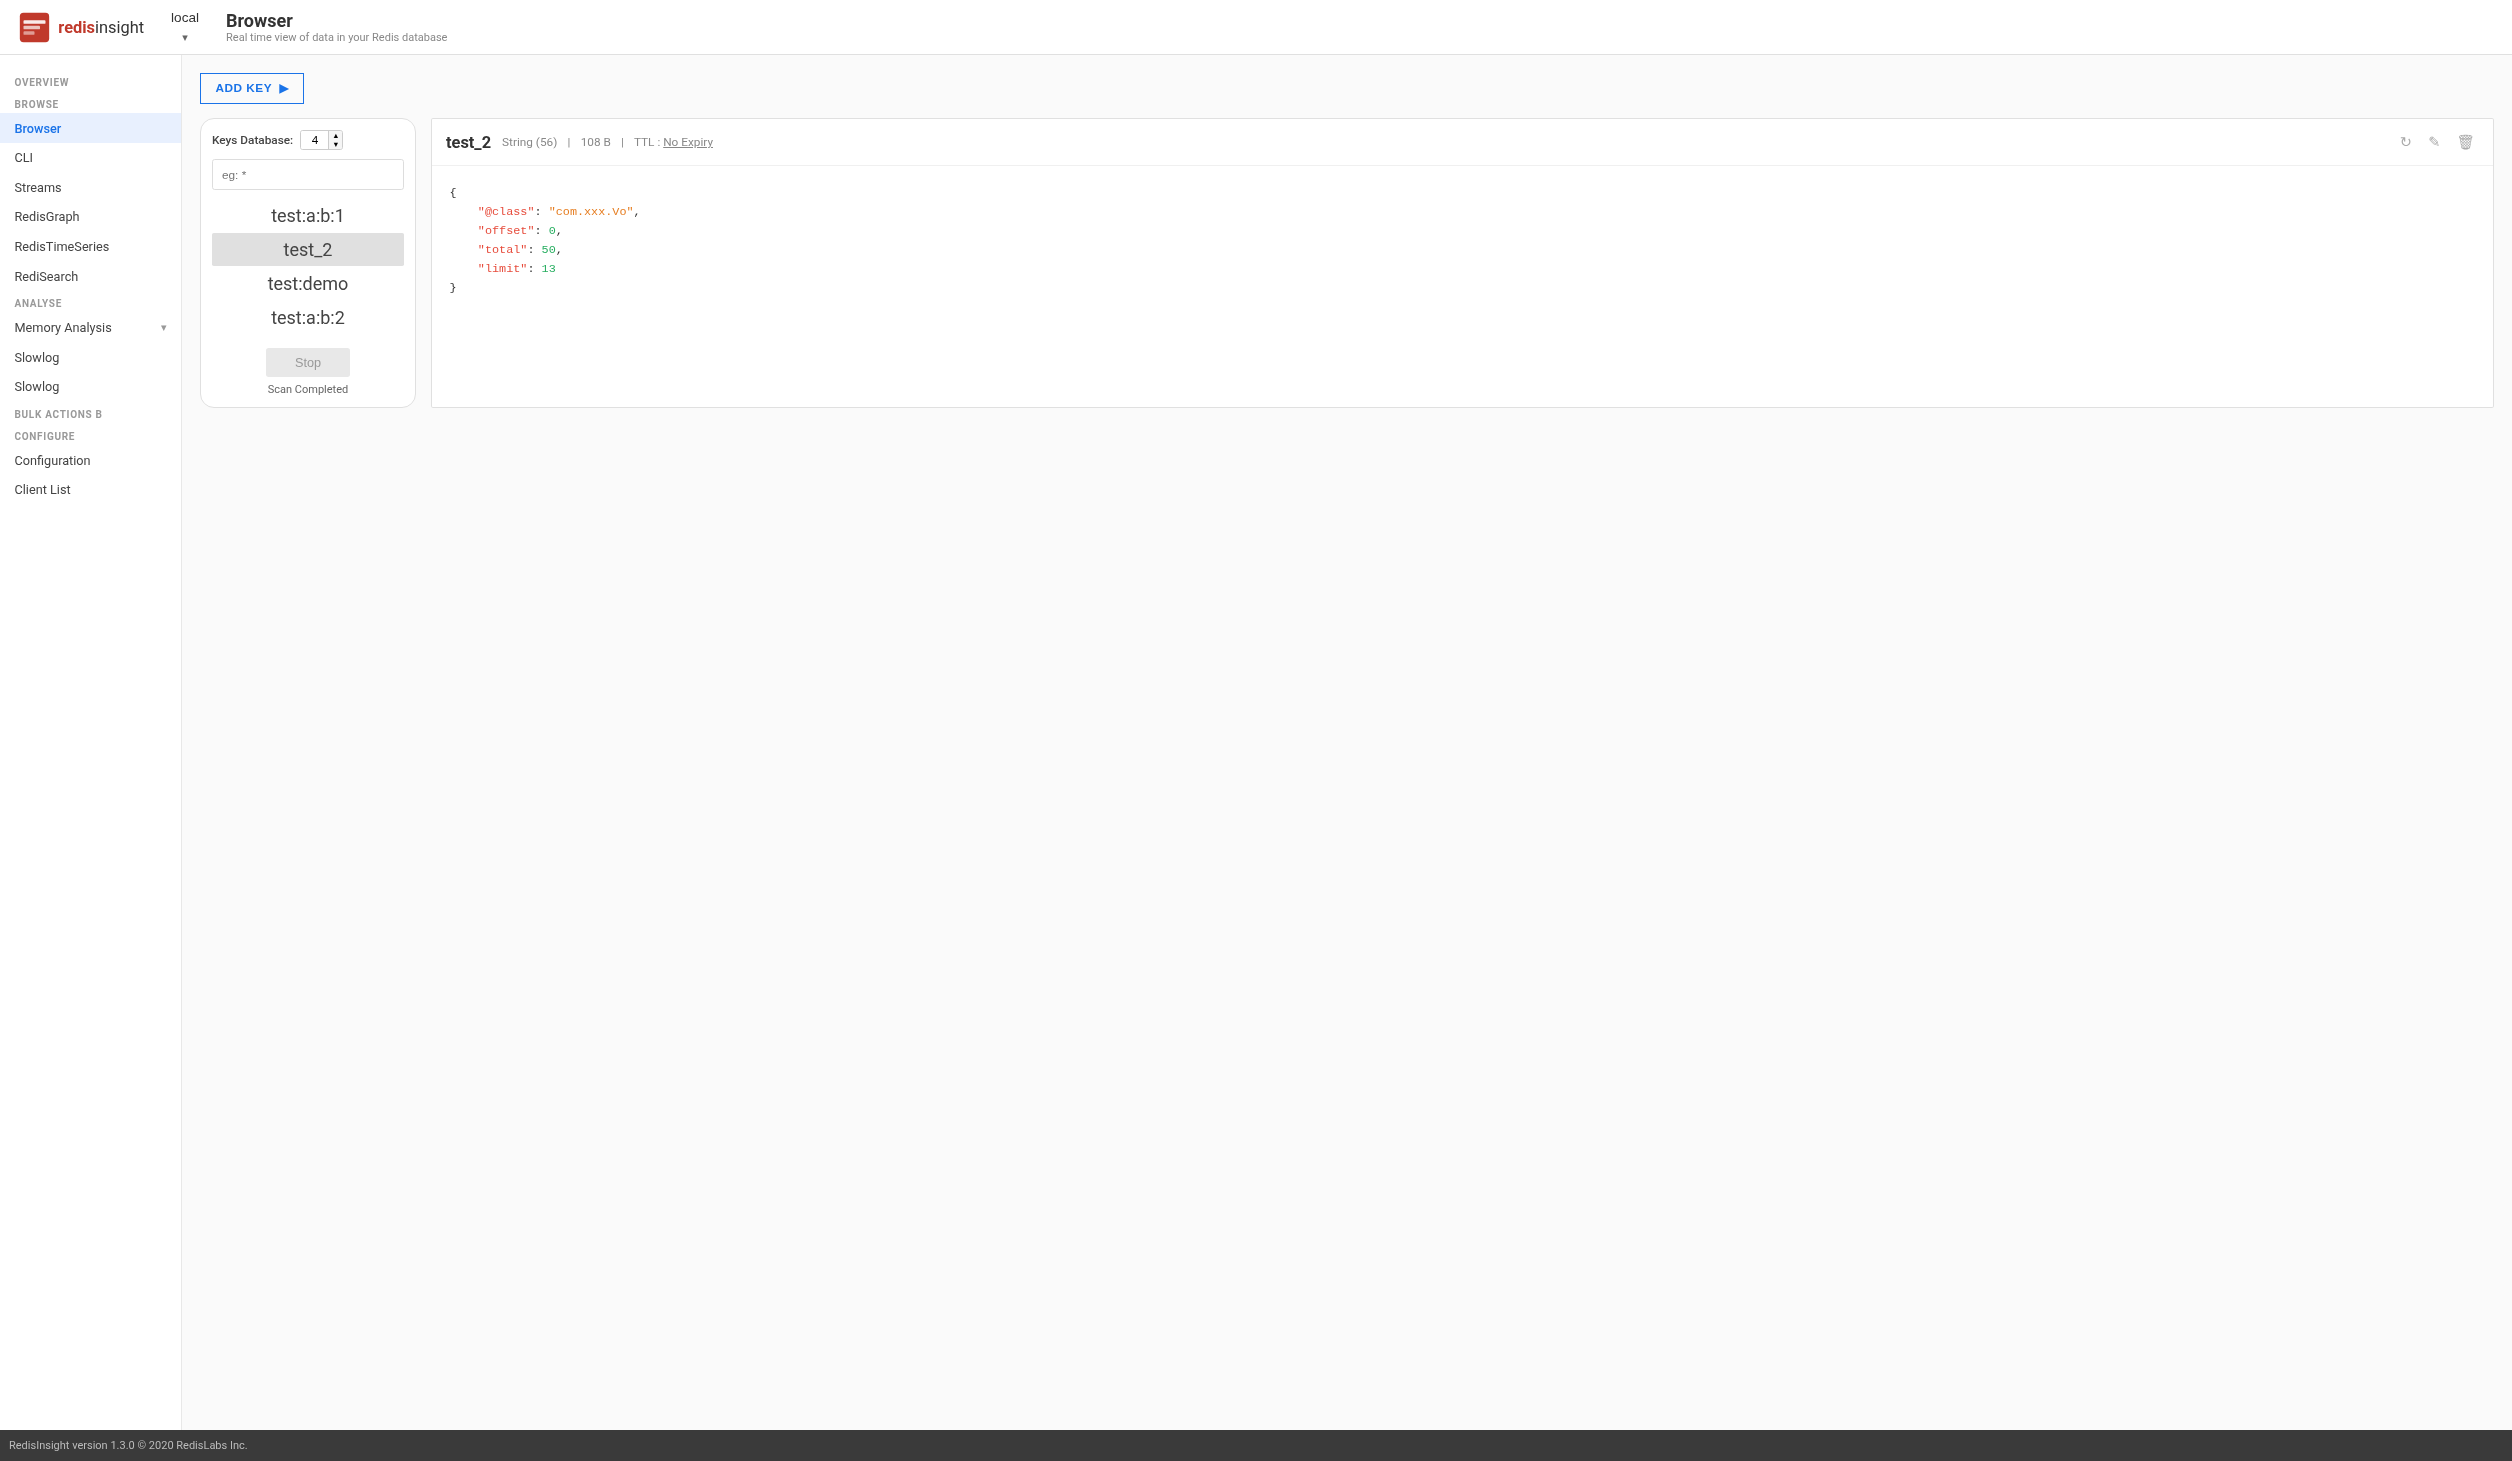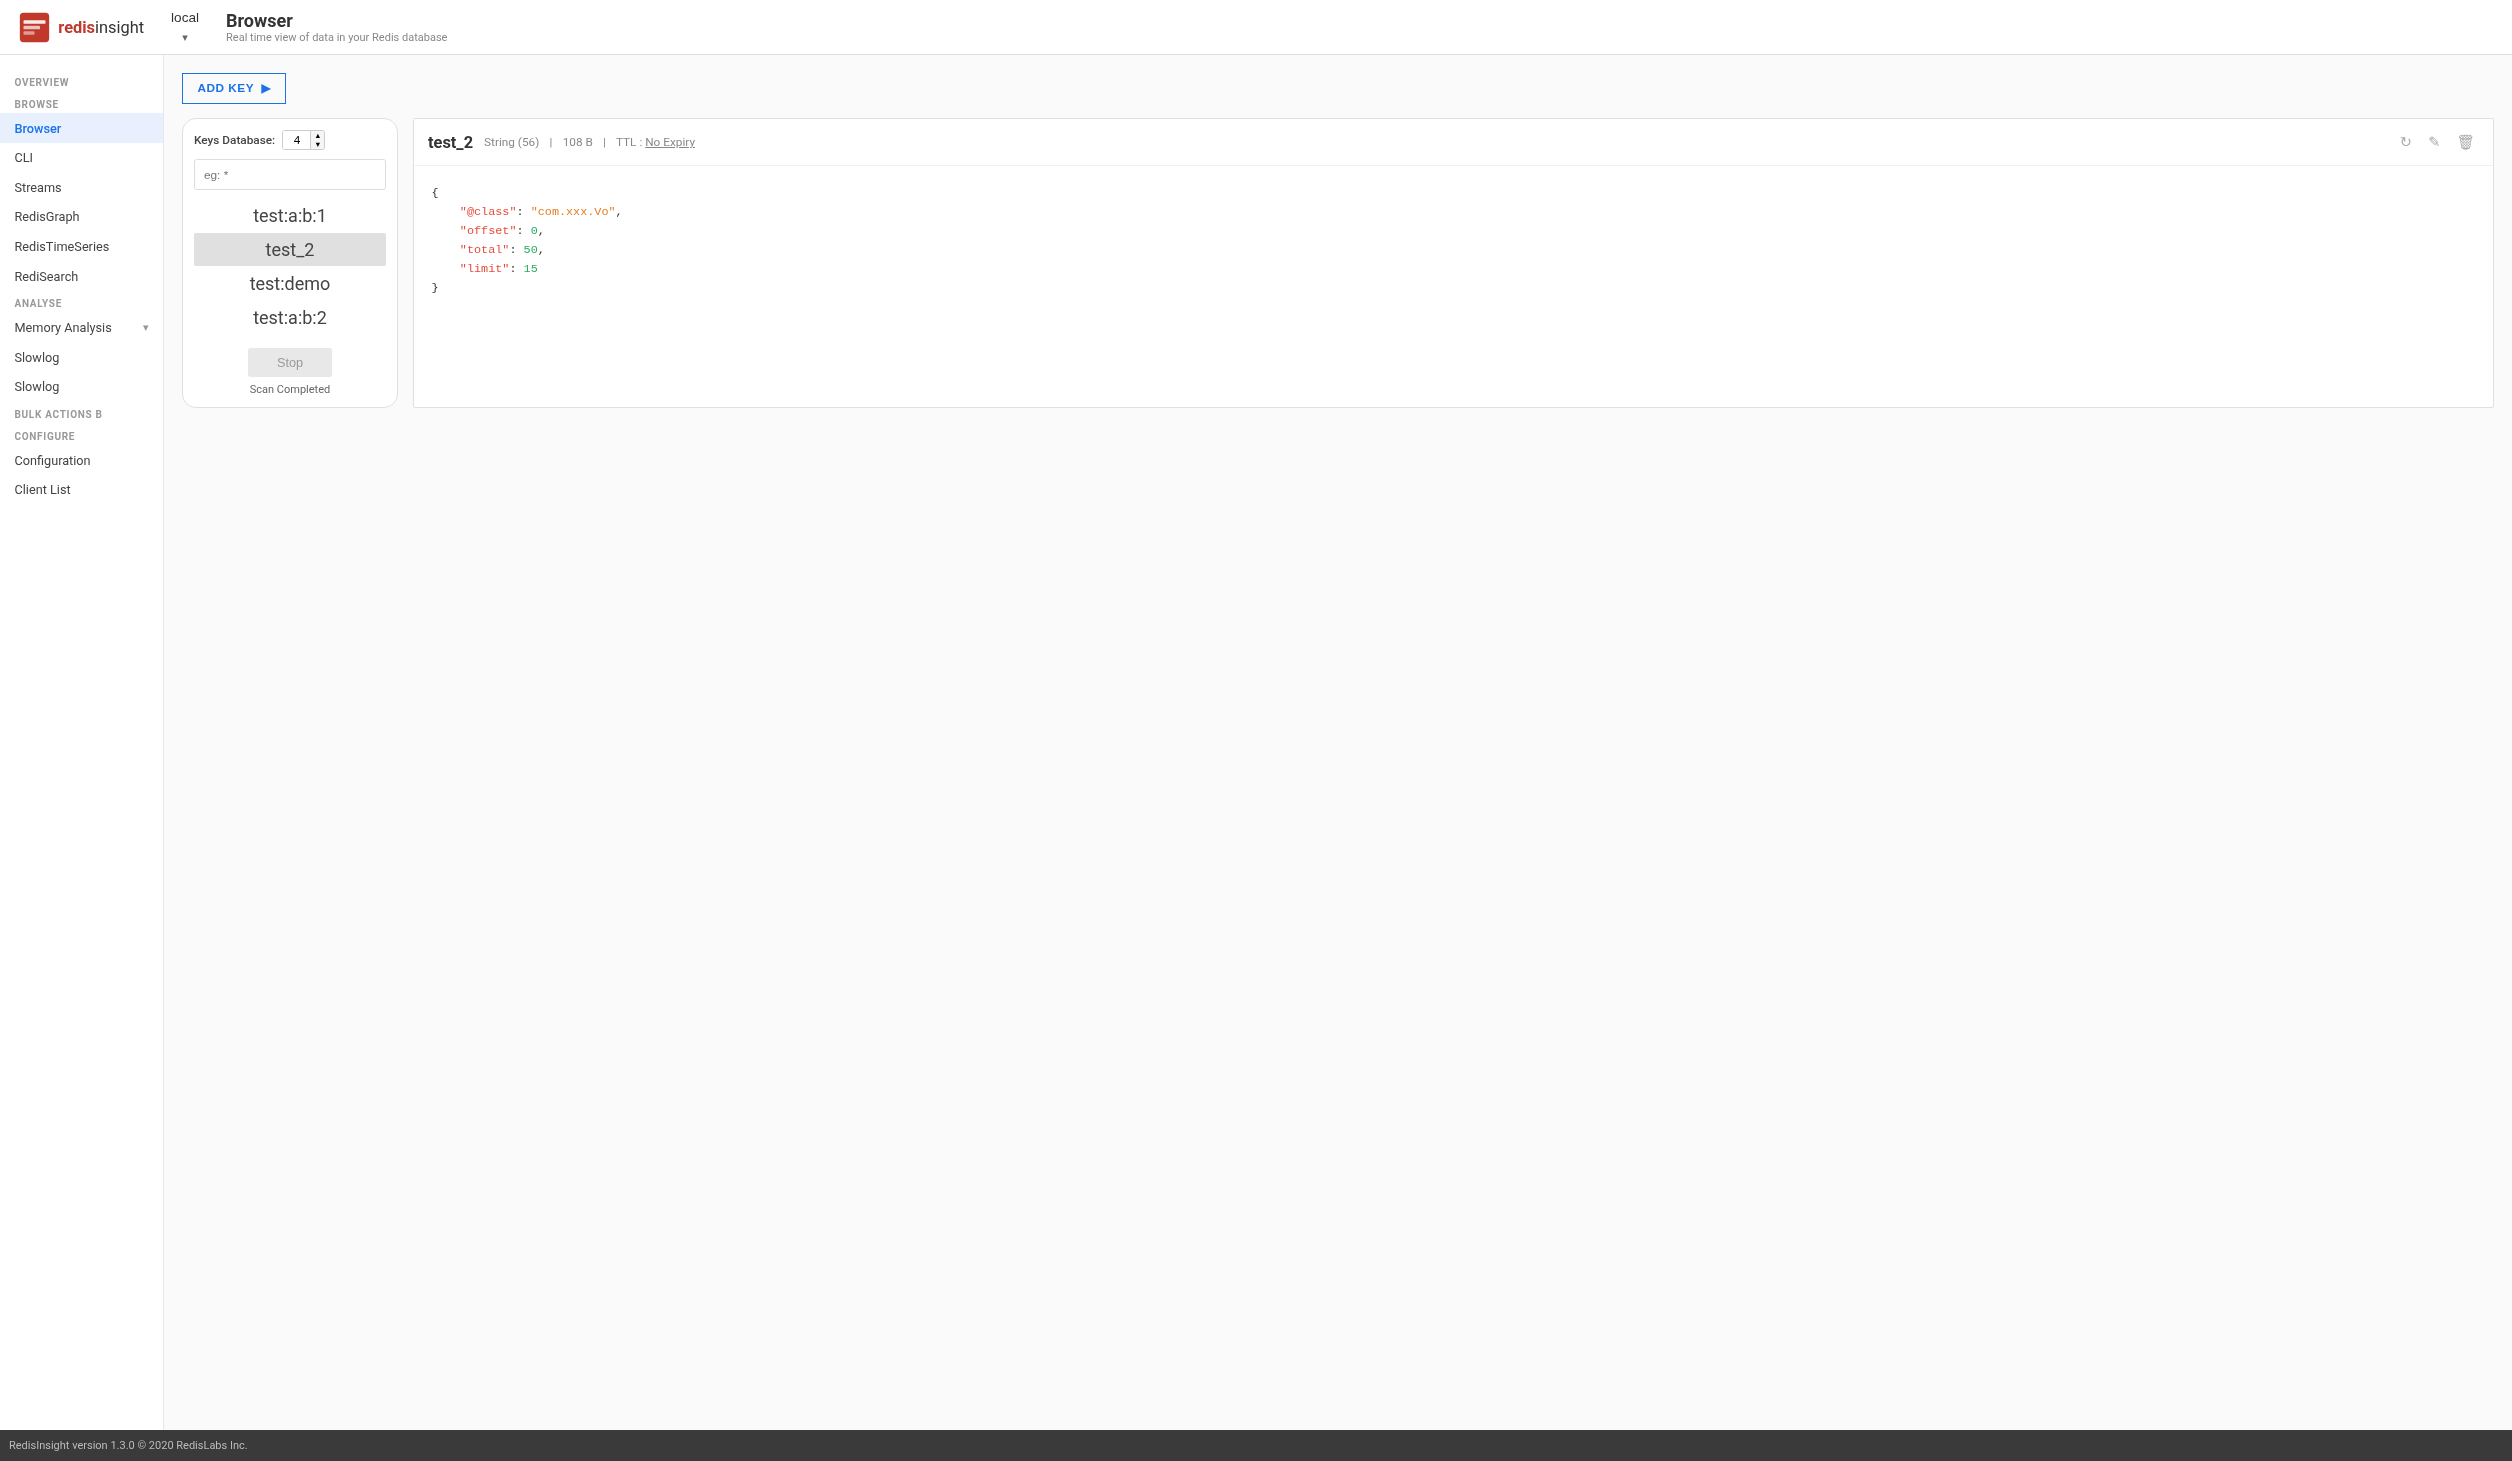--- a/index.html
+++ b/index.html
@@ -61,21 +61,21 @@
 
     
     .main-layout {
       display: flex;
       flex: 1;
       overflow: hidden;
     }
 
     
     .sidebar {
-      width: 164px;
+      width: 182px;
       background: #fff;
       border-right: 0.9px solid #e8e8e8;
       overflow-y: auto;
       flex-shrink: 0;
       padding: 14.5px 0;
     }
     .sidebar-section-label {
       font-size: 10px;
       font-weight: 700;
       color: #999;
@@ -402,21 +402,21 @@
           <span class="code-line">
             &nbsp;&nbsp;&nbsp;&nbsp;<span class="json-key">"@class"</span><span class="json-brace">: </span><span class="json-string">"com.xxx.Vo"</span><span class="json-brace">,</span>
           </span>
           <span class="code-line">
             &nbsp;&nbsp;&nbsp;&nbsp;<span class="json-key">"offset"</span><span class="json-brace">: </span><span class="json-number">0</span><span class="json-brace">,</span>
           </span>
           <span class="code-line">
             &nbsp;&nbsp;&nbsp;&nbsp;<span class="json-key">"total"</span><span class="json-brace">: </span><span class="json-number">50</span><span class="json-brace">,</span>
           </span>
           <span class="code-line">
-            &nbsp;&nbsp;&nbsp;&nbsp;<span class="json-key">"limit"</span><span class="json-brace">: </span><span class="json-number">15</span>
+            &nbsp;&nbsp;&nbsp;&nbsp;<span class="json-key">"limit"</span><span class="json-brace">: </span><span class="json-number">13</span>
           </span>
           <span class="code-line"><span class="json-brace">}</span></span>
         </div>
       </div>
 
     </div>
   </div>
 </div>
 
 <div class="footer">

